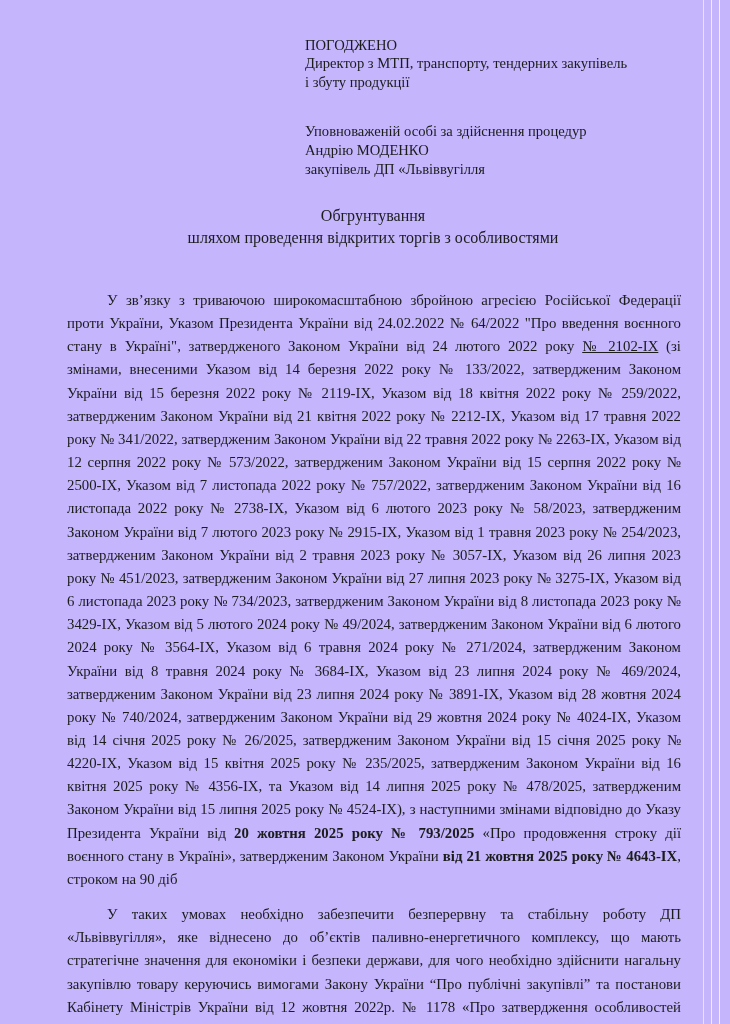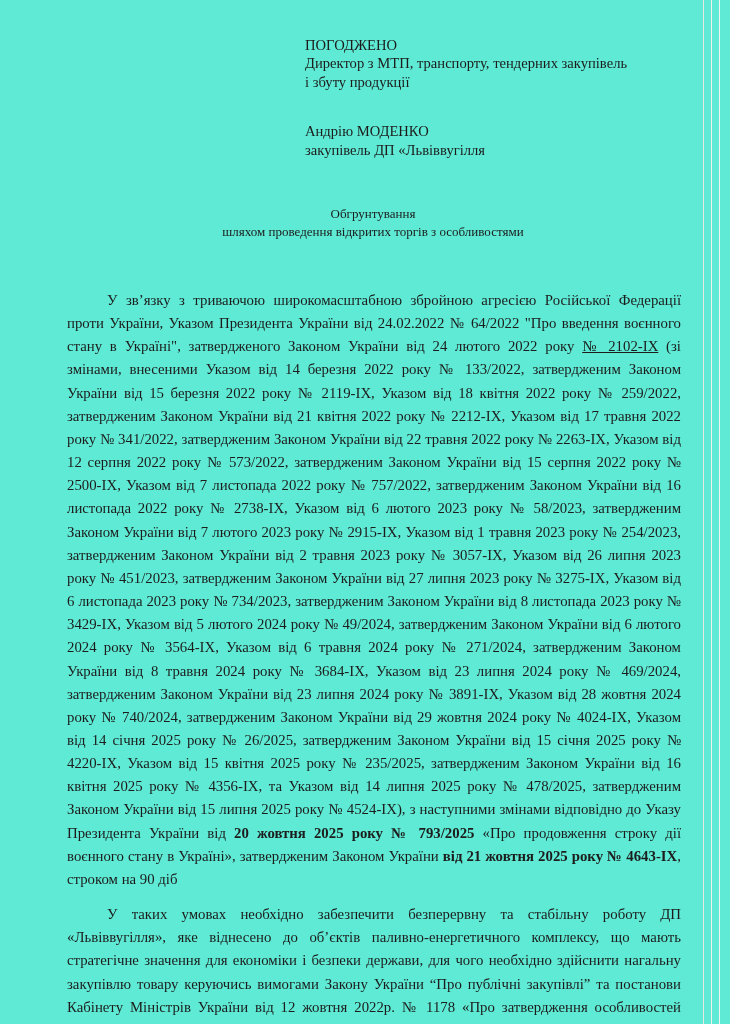--- a/index.html
+++ b/index.html
@@ -9,21 +9,21 @@
     background: #ffffff;
   }
   body {
     font-family: "Liberation Serif", "DejaVu Serif", serif;
     color: #1c1c1c;
   }
   .page {
     position: relative;
     width: 730px;
     height: 1024px;
-    background: #5eead4;
+    background: #c4b5fd;
     overflow: hidden;
     box-sizing: border-box;
   }
   
   .scan-line {
     position: absolute;
     top: 0;
     bottom: 0;
     width: 1px;
     background: #e9e7e2;
@@ -74,21 +74,21 @@
     line-height: 1.3;
   }
 
   
   .title-block {
     position: absolute;
     left: 55px;
     top: 205px;
     width: 636px;
     text-align: center;
-    font-size: 13px;
+    font-size: 16px;
     line-height: 1.35;
   }
   .title-block .t1 { }
   .title-block .t2 { }
   .title-block .t3 { }
 
   
   .body {
     position: absolute;
     left: 55px;
@@ -115,20 +115,21 @@
   <div class="scan-line b"></div>
   <div class="scan-line c"></div>
 
   <div class="approval">
     <div class="ln">ПОГОДЖЕНО</div>
     <div class="ln">Директор з МТП, транспорту, тендерних закупівель</div>
     <div class="ln">і збуту продукції</div>
   </div>
 
   <div class="addressee">
+    <div class="ln">Уповноваженій особі за здійснення процедур</div>
     <div class="ln">Андрію МОДЕНКО</div>
     <div class="ln">закупівель  ДП «Львіввугілля</div>
   </div>
 
   <div class="title-block">
     <div class="t1">Обгрунтування</div>
     <div class="t3">шляхом проведення відкритих торгів з особливостями</div>
   </div>
 
   <div class="body">

